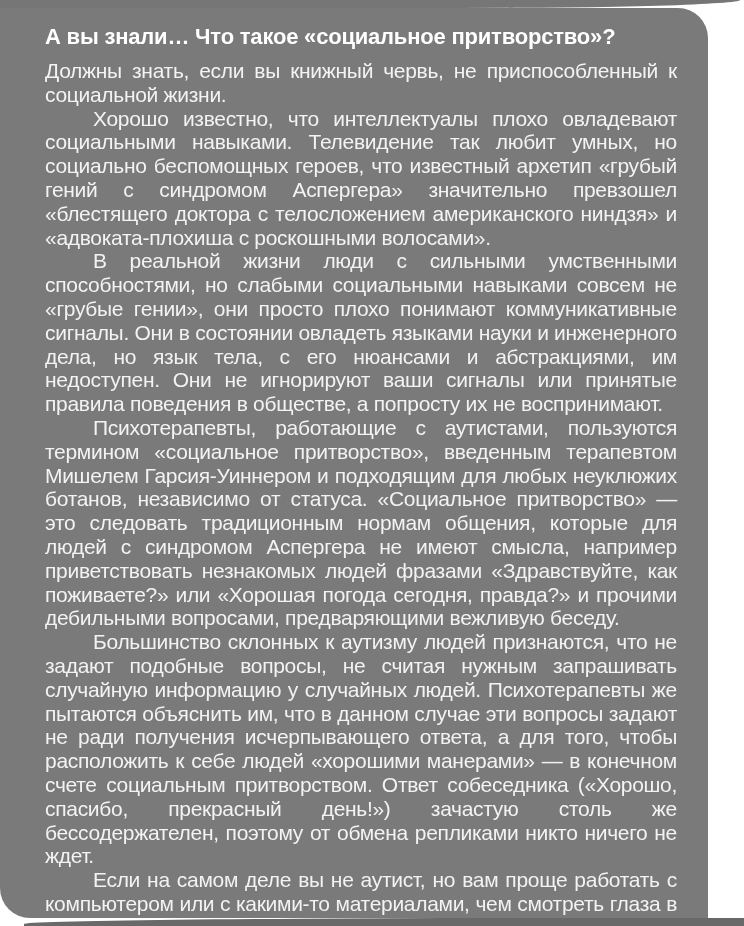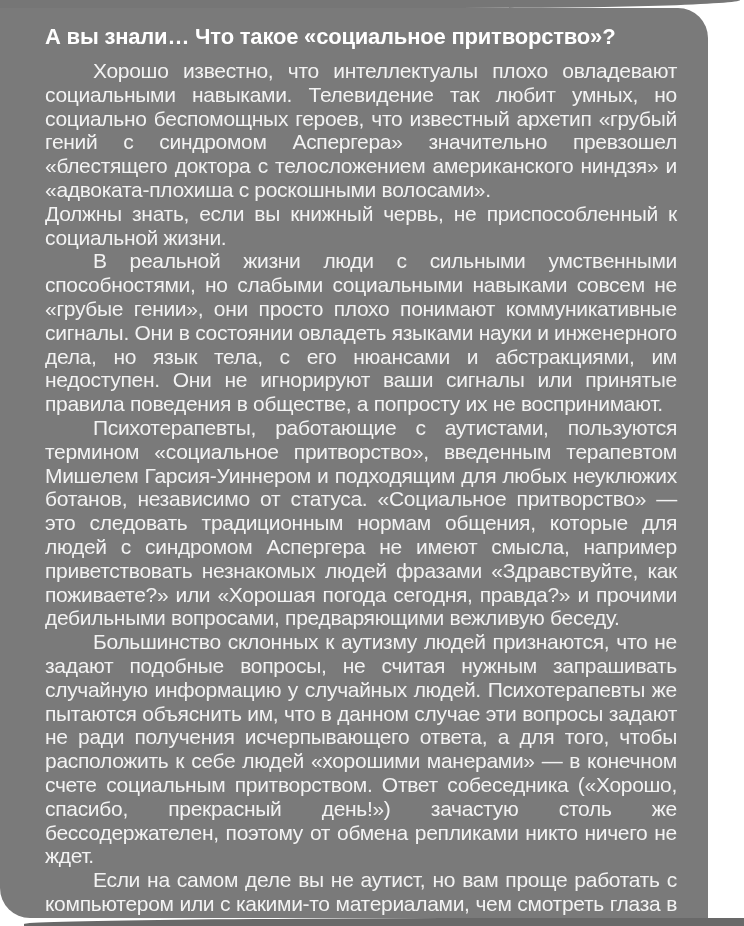--- a/index.html
+++ b/index.html
@@ -71,22 +71,22 @@
 </head>
 <body style="background: rgb(255, 255, 255);">
 
 <div class="page">
 
   <div class="strip-top" style="background: rgb(118, 118, 118);"></div>
 
   <div class="card" style="background: rgb(122, 122, 122); color: rgb(243, 243, 243);">
     <h2 class="title" style="color: rgb(255, 255, 255);">А вы знали… Что такое «социальное притворство»?</h2>
 
+    <p class="para first">Должны знать, если вы книжный червь, не приспособленный к социальной жизни.</p>
     <p class="para">Хорошо известно, что интеллектуалы плохо овладевают социальными навыками. Телевидение так любит умных, но социально беспомощных героев, что известный архетип «грубый гений с синдромом Аспергера» значительно превзошел «блестящего доктора с телосложением американского ниндзя» и «адвоката-плохиша с роскошными волосами».</p>
-    <p class="para first">Должны знать, если вы книжный червь, не приспособленный к социальной жизни.</p>
     <p class="para">В реальной жизни люди с сильными умственными способностями, но слабыми социальными навыками совсем не «грубые гении», они просто плохо понимают коммуникативные сигналы. Они в состоянии овладеть языками науки и инженерного дела, но язык тела, с его нюансами и абстракциями, им недоступен. Они не игнорируют ваши сигналы или принятые правила поведения в обществе, а попросту их не воспринимают.</p>
     <p class="para">Психотерапевты, работающие с аутистами, пользуются термином «социальное притворство», введенным терапевтом Мишелем Гарсия-Уиннером и подходящим для любых неуклюжих ботанов, независимо от статуса. «Социальное притворство» — это следовать традиционным нормам общения, которые для людей с синдромом Аспергера не имеют смысла, например приветствовать незнакомых людей фразами «Здравствуйте, как поживаете?» или «Хорошая погода сегодня, правда?» и прочими дебильными вопросами, предваряющими вежливую беседу.</p>
     <p class="para">Большинство склонных к аутизму людей признаются, что не задают подобные вопросы, не считая нужным запрашивать случайную информацию у случайных людей. Психотерапевты же пытаются объяснить им, что в данном случае эти вопросы задают не ради получения исчерпывающего ответа, а для того, чтобы расположить к себе людей «хорошими манерами» — в конечном счете социальным притворством. Ответ собеседника («Хорошо, спасибо, прекрасный день!») зачастую столь же бессодержателен, поэтому от обмена репликами никто ничего не ждет.</p>
     <p class="para">Если на самом деле вы не аутист, но вам проще работать с компьютером или с какими-то материалами, чем смотреть глаза в глаза и вести светскую болтовню с противоположным полом, то вы сможете легко обучиться социальному притворству, ведь оно невероятно полезно. Но об этом не должны узнать на телевидении, а то им придется искать очередной заезженный сюжет, если их архетипичные «грубые гении» начнут овладевать социальными навыками.</p>
   </div>
 
   <div class="strip-bottom" style="background: rgb(105, 105, 105);"></div>
 
 </div>
 

